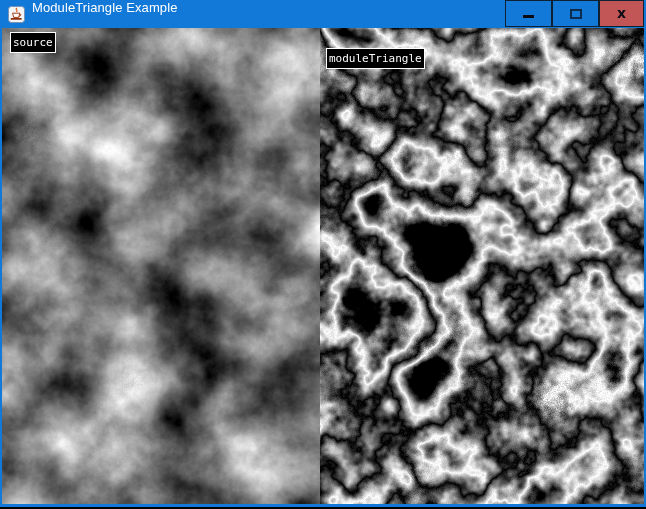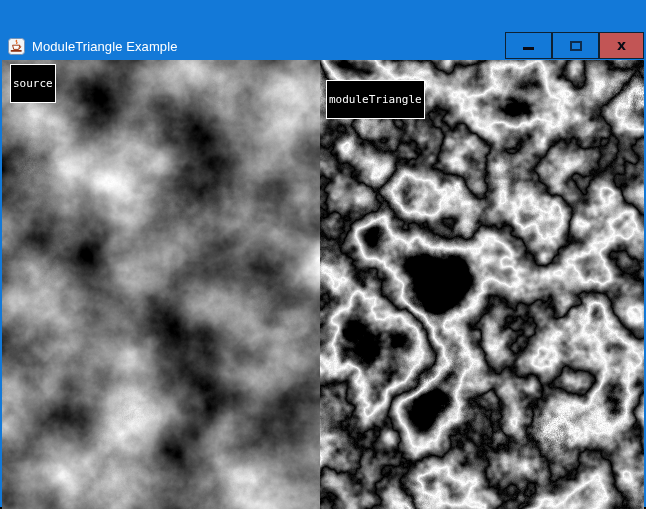--- a/index.html
+++ b/index.html
@@ -16,22 +16,20 @@
     background: var(--frame-blue, #1379d8);
     border-left: 2px solid var(--frame-blue, #1379d8);
     border-right: 2px solid var(--frame-blue, #1379d8);
     border-bottom: 3px solid var(--frame-blue, #1379d8);
   }
   .titlebar {
     position: relative;
     height: 28px;
     background: var(--frame-blue, #1379d8);
     display: flex;
-    align-items: center;
-    margin-top: 32px;
   }
   .app-icon { margin-left: 6px; display: flex; align-items: center; }
   .title {
     color: var(--title-fg, #fff);
     font-size: 13px;
     margin-left: 7px;
     white-space: nowrap;
     letter-spacing: 0.1px;
   }
   .controls {
@@ -76,21 +74,21 @@
   .panel.right { width: 324px; }
   .panel svg.noise { display: block; }
   .plabel {
     position: absolute;
     background: var(--label-bg, #000);
     color: var(--label-fg, #fff);
     border: 1px solid var(--label-fg, #fff);
     font-family: "DejaVu Sans Mono", monospace;
     font-size: 11px;
     line-height: 13px;
-    padding: 12px 2px;
+    padding: 3px 2px;
     white-space: nowrap;
   }
   .panel.left  .plabel { left: 8px; top: 4px; }
   .panel.right .plabel { left: 6px; top: 20px; }
 </style>
 </head>
 <body>
 
 <div class="window">
 

